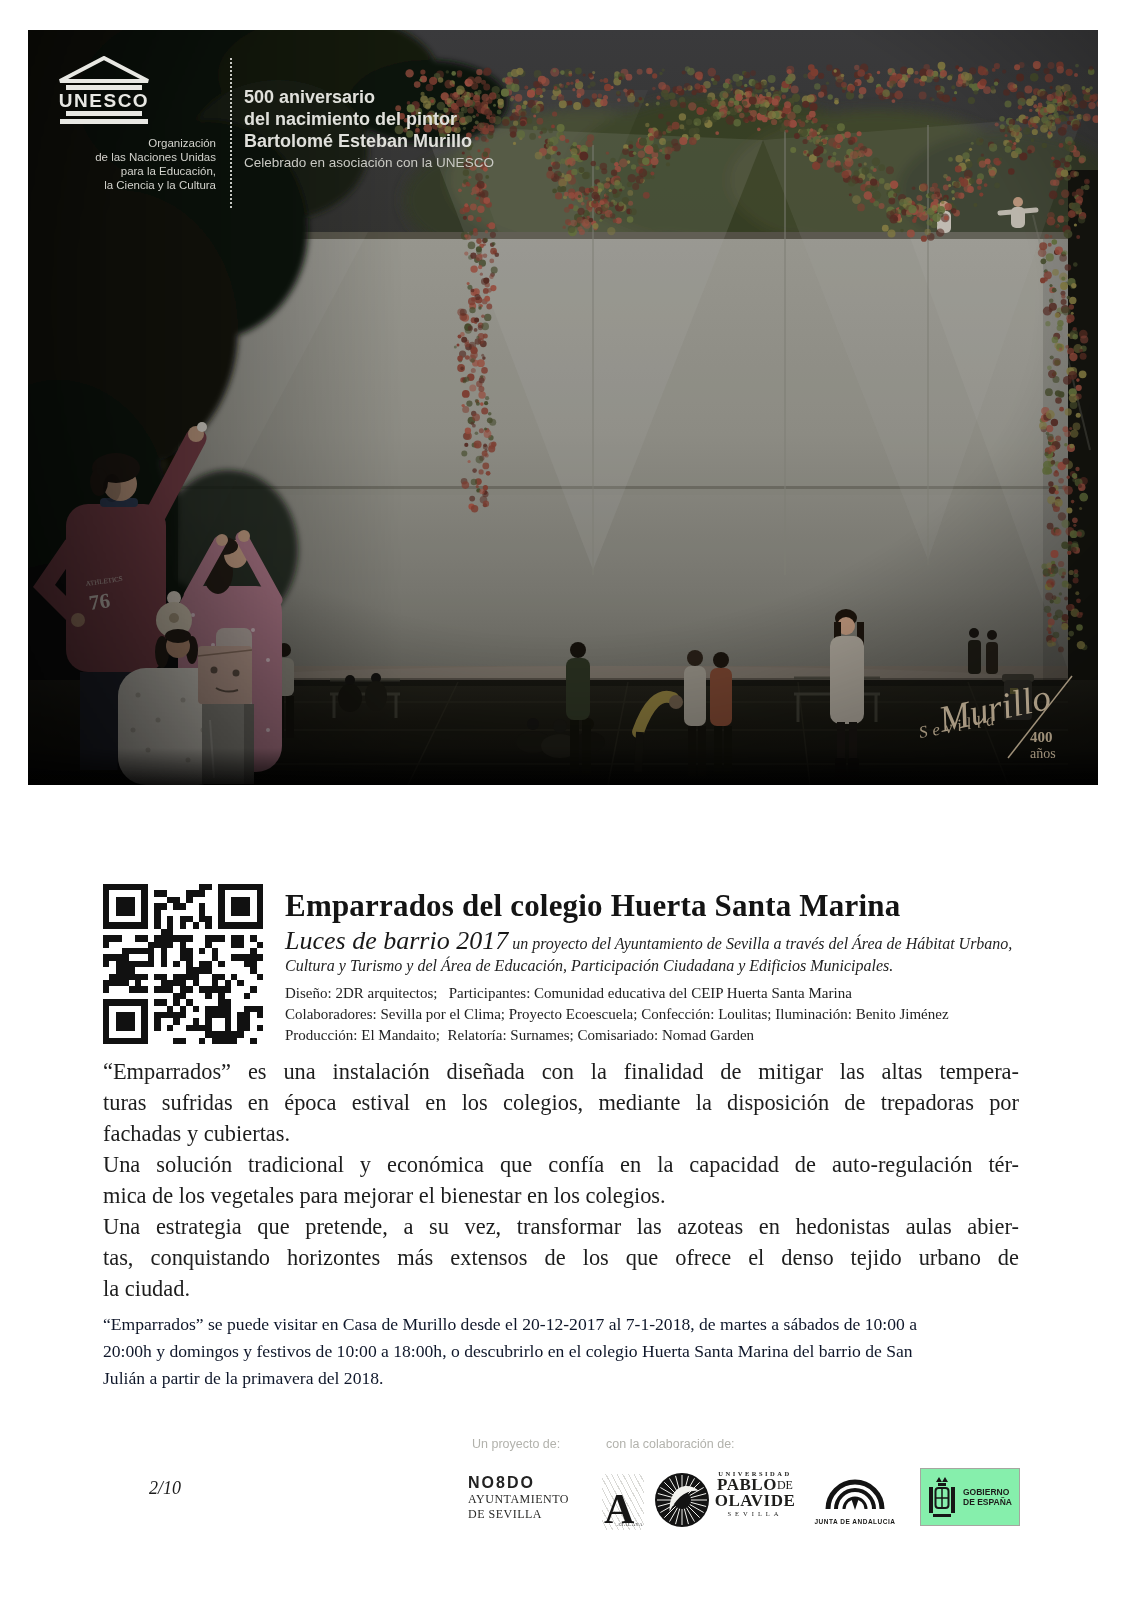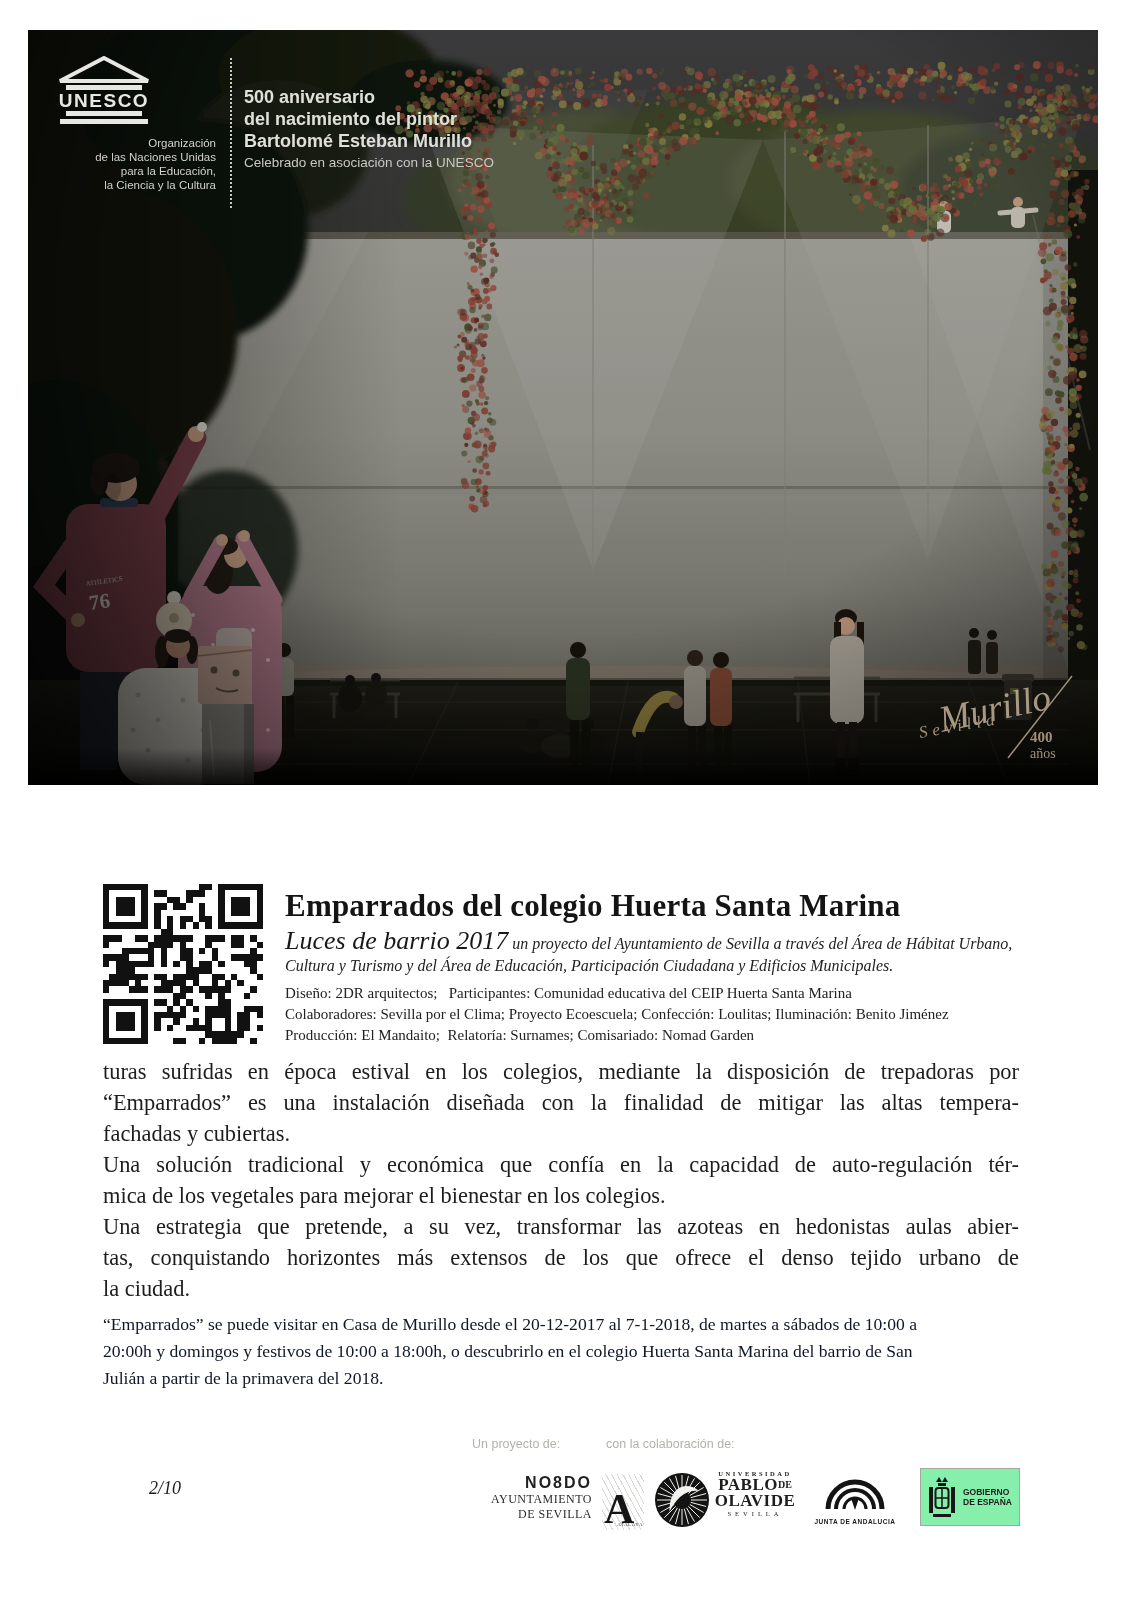--- a/index.html
+++ b/index.html
@@ -37,36 +37,36 @@
   .body-line.just{text-align:justify;text-align-last:justify;}
 
   .visitnote{margin-top:7px;width:916px;font-size:17.6px;line-height:27px;color:#0f172a;}
 
   
   .flabel{position:absolute;font-family:"Liberation Sans",sans-serif;font-size:12.5px;color:#b2b2ac;}
   .flabel.project{left:472px;top:1437px;}
   .flabel.collab{left:606px;top:1437px;}
 
   .logo{position:absolute;color:#1d1d1b;}
-  .nosdo{left:468px;top:1474px;width:124px;text-align:right;}
+  .nosdo{left:468px;top:1474px;width:124px;text-align:left;}
   .nosdo-word{font-family:"Liberation Sans",sans-serif;font-weight:bold;font-size:16px;letter-spacing:2px;color:#222;}
   .nosdo-l2,.nosdo-l3{font-size:12px;letter-spacing:.5px;line-height:15px;color:#2a2a28;}
 
   .atalaya{left:602px;top:1474px;width:42px;height:56px;
            background:repeating-linear-gradient(62deg,#ffffff 0 4px,#d9d9d6 4px 5px);position:absolute;}
   .atalaya-a{position:absolute;left:2px;bottom:0px;font-size:42px;line-height:42px;font-weight:bold;color:#151515;}
   .atalaya-name{position:absolute;right:1px;bottom:3px;font-size:5px;letter-spacing:.5px;color:#333;}
 
   .circlelogo{left:654px;top:1472px;width:56px;height:56px;}
 
   .olavide{left:712px;top:1470px;width:86px;text-align:center;font-family:"Liberation Serif",serif;}
   .ol-top{font-size:6.5px;letter-spacing:2.5px;font-weight:bold;}
   .ol-row{line-height:16px;}
   .ol-name{font-size:17px;font-weight:bold;letter-spacing:.5px;}
-  .ol-de{font-size:10px;font-weight:bold;vertical-align:top;}
+  .ol-de{font-size:12px;font-weight:normal;vertical-align:top;}
   .ol-city{font-size:6.5px;letter-spacing:4px;margin-top:1px;}
 
   .junta{left:808px;top:1478px;width:94px;text-align:center;}
   .junta-name{font-family:"Liberation Sans",sans-serif;font-size:6.5px;font-weight:bold;letter-spacing:.5px;margin-top:2px;color:#1a1a18;}
 
   .gobierno{left:920px;top:1468px;width:100px;height:58px;border:1px solid #a6a6a0;background:#86efac;
             display:flex;align-items:center;gap:6px;padding:0 6px;box-sizing:border-box;}
   .gob-text{font-family:"Liberation Sans",sans-serif;font-size:8.5px;font-weight:bold;line-height:10.5px;color:#1d1d1b;}
 
   .pagenum{position:absolute;left:108px;top:1478px;font-style:italic;font-size:18px;color:#1c1c1c;margin-left:41px;}
@@ -2518,22 +2518,22 @@
         </div>
         <div class="credits">
             <div class="credit-line">Diseño: 2DR arquitectos;   Participantes: Comunidad educativa del CEIP Huerta Santa Marina</div>
             <div class="credit-line">Colaboradores: Sevilla por el Clima; Proyecto Ecoescuela; Confección: Loulitas; Iluminación: Benito Jiménez</div>
             <div class="credit-line">Producción: El Mandaito;  Relatoría: Surnames; Comisariado: Nomad Garden</div>
           </div>
       </div>
     </div>
 
     <div class="bodytext">
+        <div class="body-line just">“Emparrados” es una instalación diseñada con la finalidad de mitigar las altas tempera-</div>
         <div class="body-line just">turas sufridas en época estival en los colegios, mediante la disposición de trepadoras por</div>
-        <div class="body-line just">“Emparrados” es una instalación diseñada con la finalidad de mitigar las altas tempera-</div>
         <div class="body-line">fachadas y cubiertas.</div>
         <div class="body-line just">Una solución tradicional y económica que confía en la capacidad de auto-regulación tér-</div>
         <div class="body-line">mica de los vegetales para mejorar el bienestar en los colegios.</div>
         <div class="body-line just">Una estrategia que pretende, a su vez, transformar las azoteas en hedonistas aulas abier-</div>
         <div class="body-line just">tas, conquistando horizontes más extensos de los que ofrece el denso tejido urbano de</div>
         <div class="body-line">la ciudad.</div>
       </div>
     <div class="visitnote">
         <div class="note-line">“Emparrados” se puede visitar en Casa de Murillo desde el 20-12-2017 al 7-1-2018, de martes a sábados de 10:00 a</div>
         <div class="note-line">20:00h y domingos y festivos de 10:00 a 18:00h, o descubrirlo en el colegio Huerta Santa Marina del barrio de San</div>

